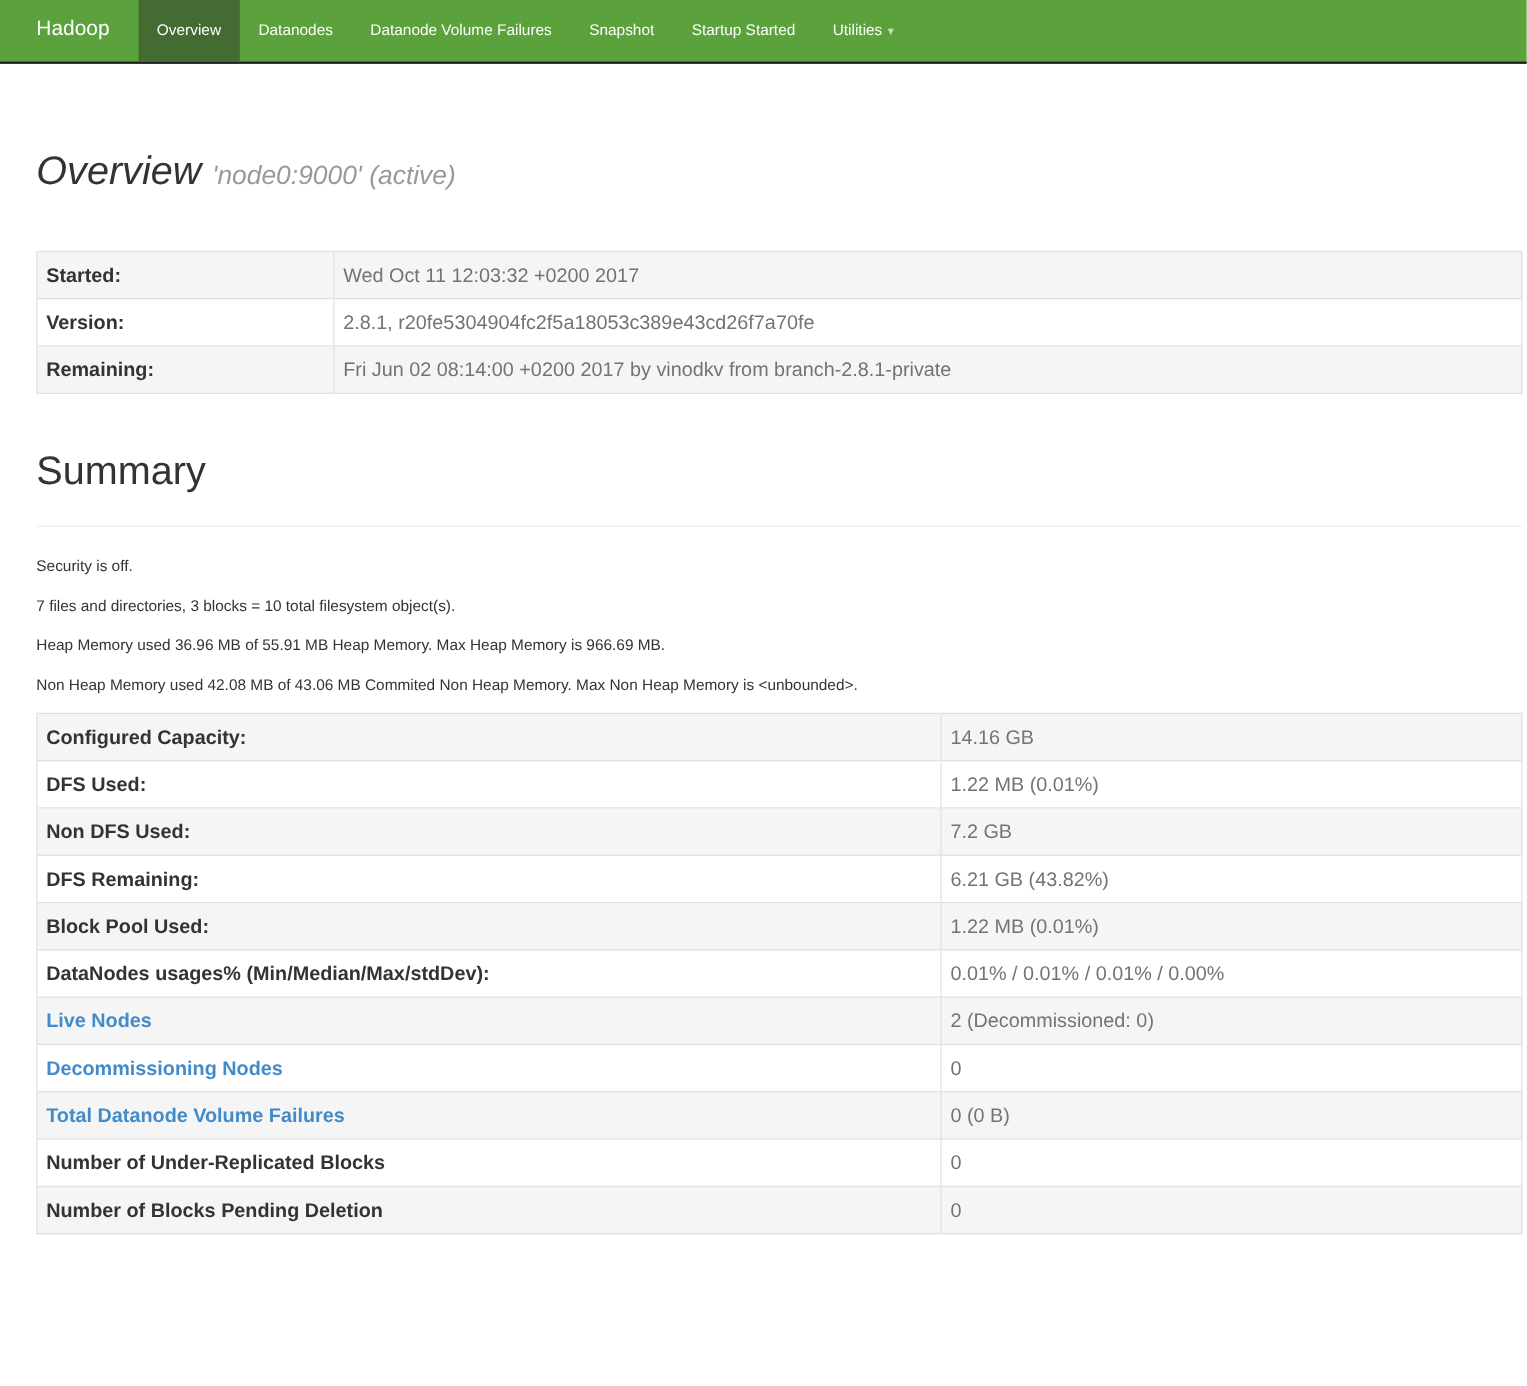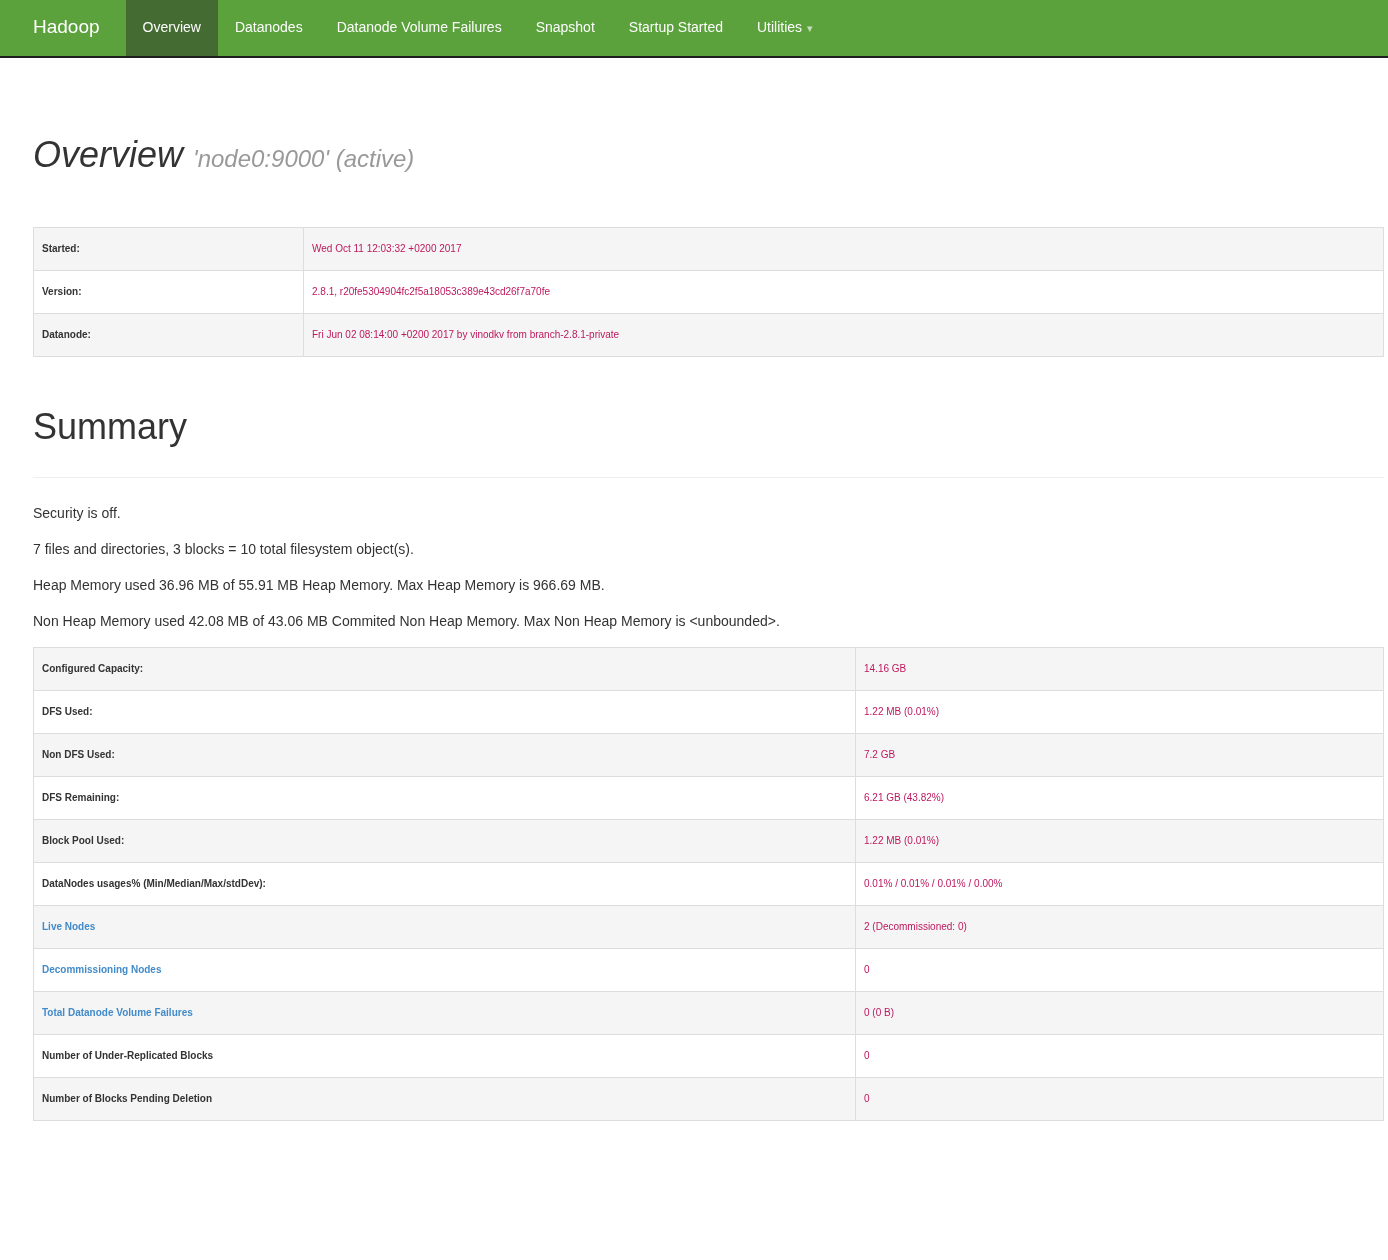--- a/index.html
+++ b/index.html
@@ -45,24 +45,24 @@
   table.kv {
     width: 100%; border-collapse: collapse; table-layout: fixed;
     border: 1px solid #ddd;
   }
   #overview-table { margin-top: 48px; }
   #summary-table  { margin-top: 14px; }
   table.kv tr { border-top: 1px solid #ddd; }
   table.kv tr:nth-child(odd) { background: #f5f5f5; }
   table.kv th, table.kv td {
     padding: 11px 8px; line-height: 20px; text-align: left;
-    vertical-align: top; font-size: 10px;
+    vertical-align: top; font-size: 18px;
   }
   table.kv th { font-weight: 700; color: #333; border-right: 1px solid #ddd; }
-  table.kv td { color: #be185d; }
+  table.kv td { color: #737373; }
   #overview-table col.c1 { width: 270px; }
   #summary-table  col.c1 { width: 822px; }
   a.kv-link { color: #428bca; text-decoration: none; font-weight: 700; }
 </style>
 </head>
 <body>
 
 <nav class="navbar">
   <a class="brand">Hadoop</a>
   <ul>
@@ -99,21 +99,21 @@
     <tbody>
       <tr>
           <th>Started:</th>
           <td>Wed Oct 11 12:03:32 +0200 2017</td>
         </tr>
       <tr>
           <th>Version:</th>
           <td>2.8.1, r20fe5304904fc2f5a18053c389e43cd26f7a70fe</td>
         </tr>
       <tr>
-          <th>Datanode:</th>
+          <th>Remaining:</th>
           <td>Fri Jun 02 08:14:00 +0200 2017 by vinodkv from branch-2.8.1-private</td>
         </tr>
     </tbody>
   </table>
 
   <h1 class="page-h" id="summary-title">Summary</h1>
   <hr class="section-rule">
 
   <p class="summary-line">Security is off.</p>
   <p class="summary-line">7 files and directories, 3 blocks = 10 total filesystem object(s).</p>

